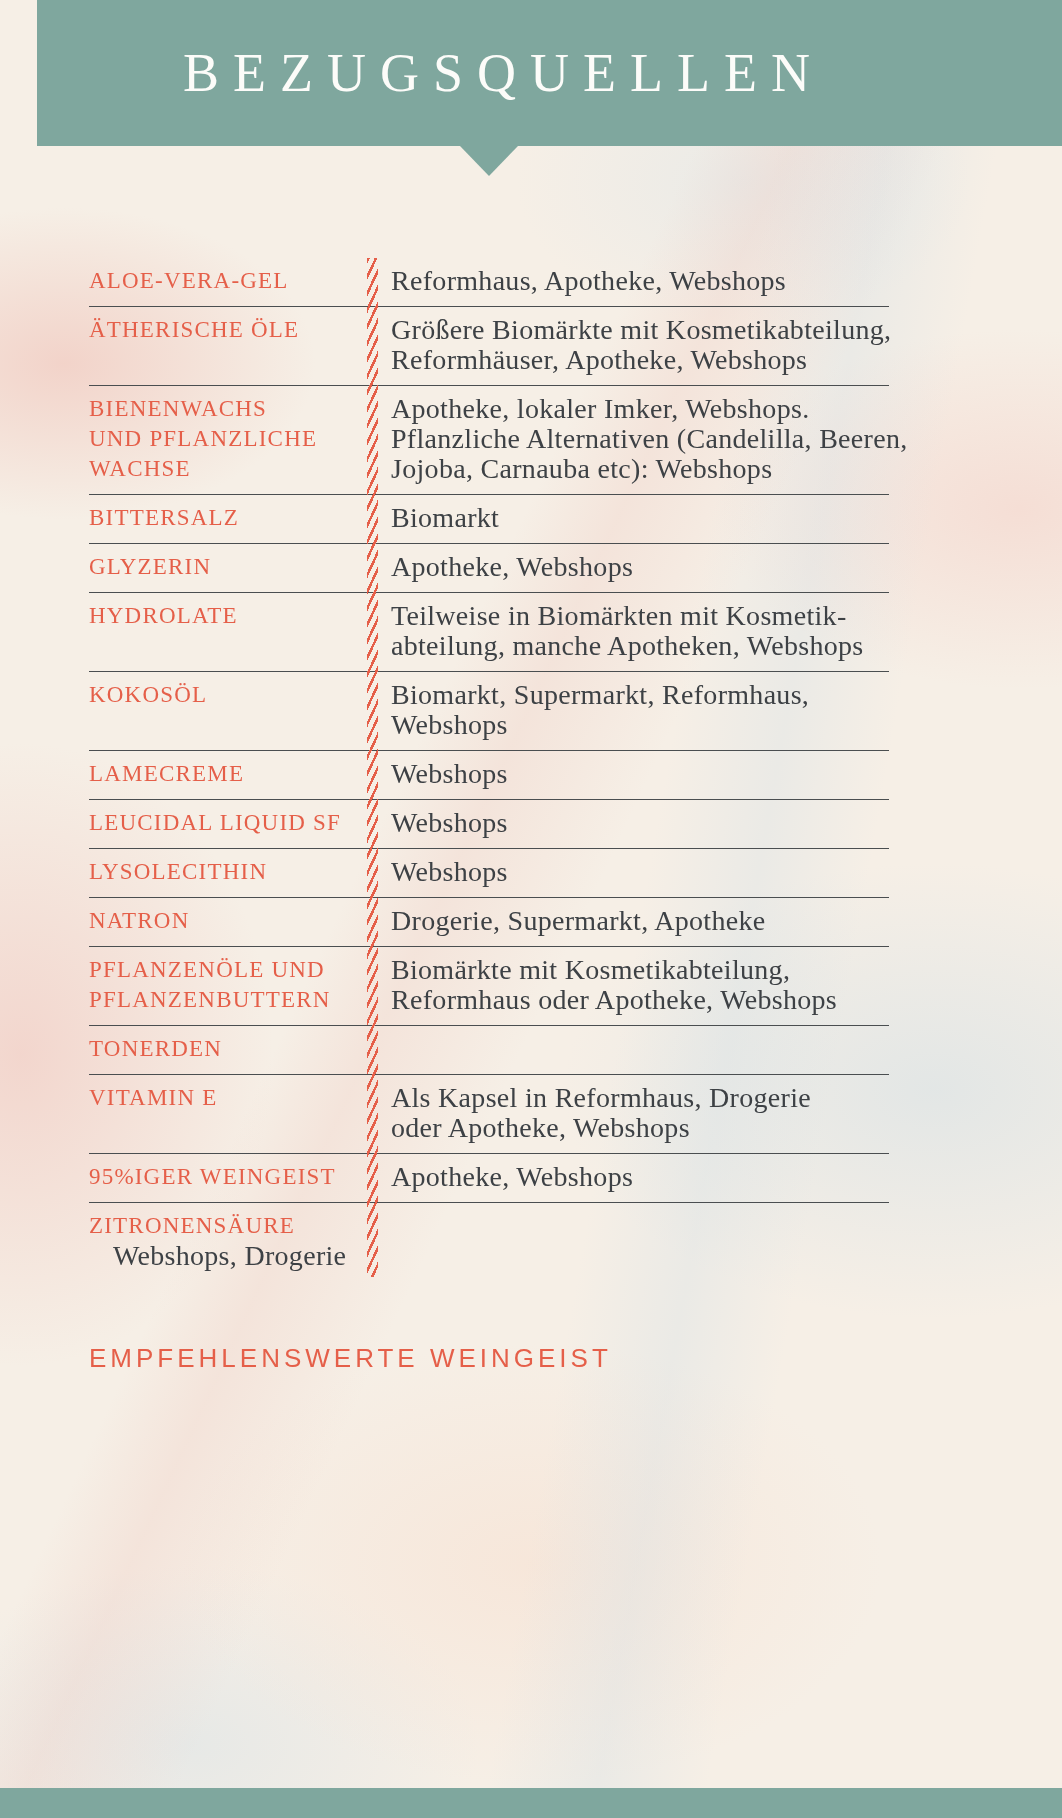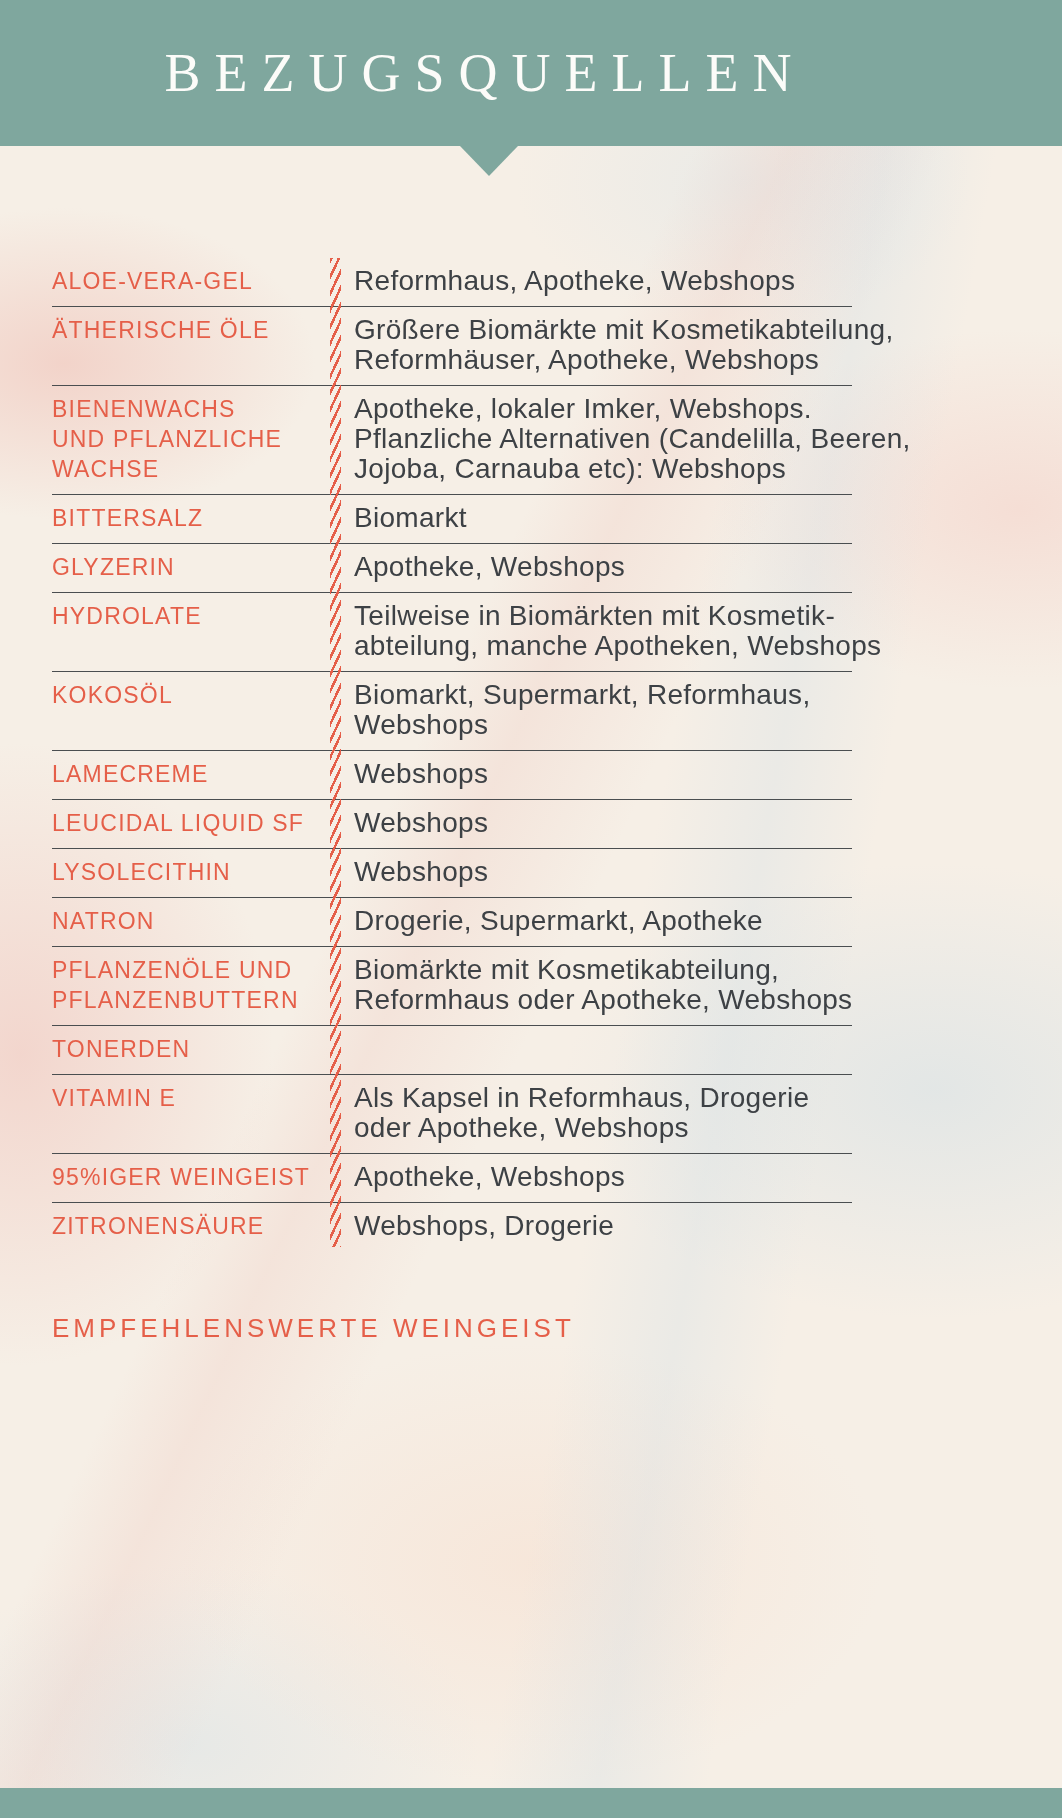--- a/index.html
+++ b/index.html
@@ -16,20 +16,21 @@
     background-image:
       linear-gradient(115deg, transparent 40%, rgba(236,188,178,.22) 45%, transparent 53%),
       linear-gradient(100deg, transparent 58%, rgba(205,221,230,.28) 66%, transparent 74%),
       radial-gradient(ellipse 420px 260px at 6% 20%, rgba(240,196,186,.65), transparent 60%),
       radial-gradient(ellipse 500px 300px at 96% 28%, rgba(244,205,196,.5), transparent 60%),
       radial-gradient(ellipse 620px 380px at 88% 60%, rgba(203,220,229,.45), transparent 60%),
       radial-gradient(ellipse 420px 520px at 2% 58%, rgba(238,183,175,.45), transparent 60%),
       radial-gradient(ellipse 540px 340px at 50% 86%, rgba(247,228,214,.75), transparent 65%),
       radial-gradient(ellipse 480px 300px at 18% 96%, rgba(208,223,231,.4), transparent 60%),
       radial-gradient(ellipse 380px 240px at 70% 10%, rgba(212,226,233,.35), transparent 60%);
+    padding-left: 37px;
   }
   .banner {
     position:relative;
     height:146px;
     background:var(--teal,#7fa79e);
     display:flex; align-items:center; justify-content:center;
   }
   .banner h1 {
     font-family:"Liberation Serif", serif;
     font-weight:400;
@@ -44,33 +45,34 @@
     top:146px; left:460px;
     width:0; height:0;
     border-left:29px solid transparent;
     border-right:29px solid transparent;
     border-top:30px solid var(--teal,#7fa79e);
   }
   .table {
     position:relative;
     width:800px;
     margin:112px 0 0 52px;
+    font-family:Liberation Serif, serif;
   }
   .divider {
     position:absolute;
     top:0; bottom:4px; left:278px;
     width:11px;
     background-image:repeating-linear-gradient(115deg, var(--coral,#e55f49) 0 2.5px, transparent 2.5px 7px);
   }
   .row {
     display:flex;
     padding:8px 0 10px;
     border-bottom:1px solid var(--line,#4a4e50);
   }
-  .row:last-child { border-bottom:none; }
+  .row:last-child { border-bottom:none;flex-direction:column; }
   .row-label {
     width:278px; flex-shrink:0;
     padding-right:14px;
     color:var(--coral,#e55f49);
     font-size:23px;
     letter-spacing:1.2px;
     line-height:30px;
     white-space:pre;
   }
   .row-value {

